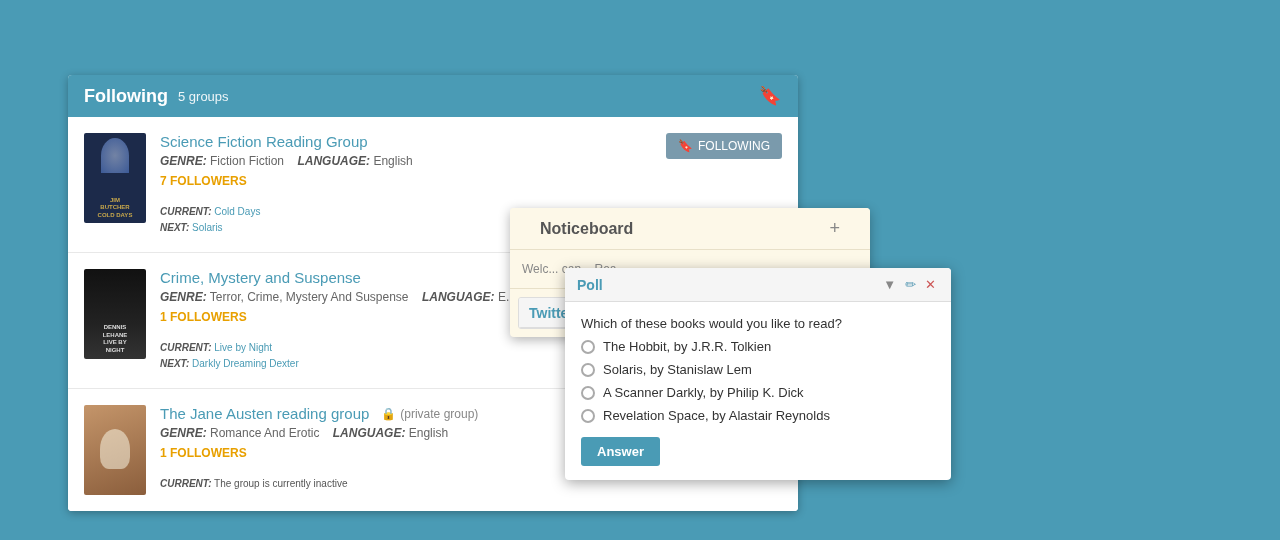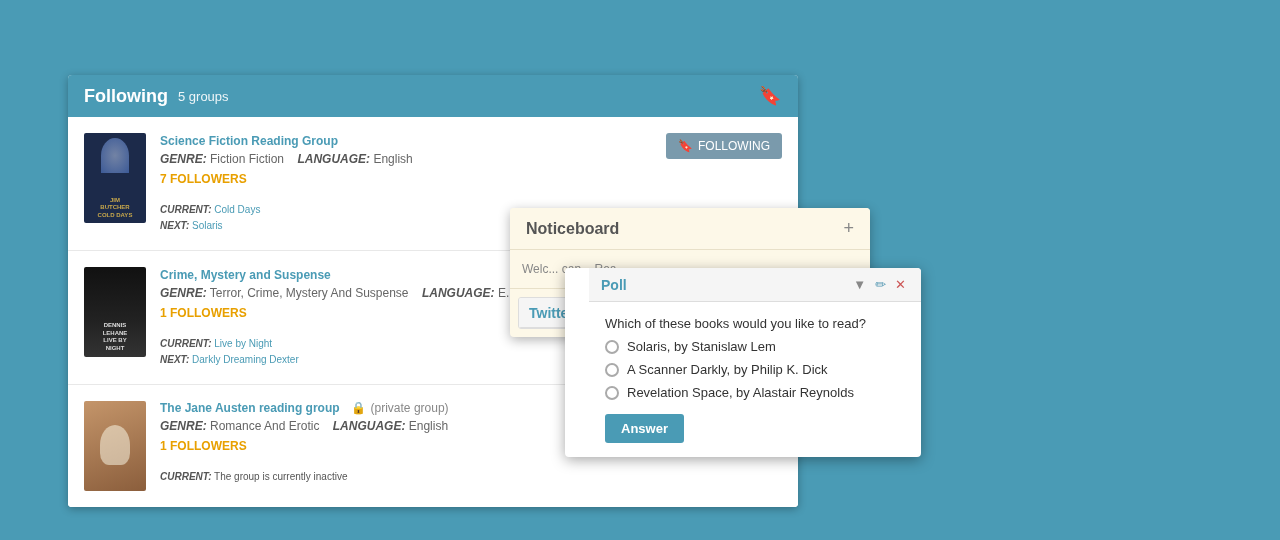--- a/index.html
+++ b/index.html
@@ -80,22 +80,22 @@
       border-radius: 2px;
       overflow: hidden;
     }
 
     .group-info {
       flex: 1;
     }
 
     .group-name {
       color: #4a9bb5;
-      font-size: 12px;
-      font-weight: bold;
+      font-size: 15px;
+      font-weight: normal;
       text-decoration: none;
       display: inline-block;
       margin-bottom: 4px;
     }
 
     .group-meta {
       color: #666;
       font-size: 12px;
       margin-bottom: 2px;
     }
@@ -164,21 +164,21 @@
       left: 510px;
       width: 360px;
       background: #fdf8e8;
       border-radius: 4px;
       box-shadow: 0 3px 12px rgba(0,0,0,0.3);
       overflow: hidden;
     }
 
     .noticeboard-header {
       background: #fdf8e8;
-      padding: 10px 16px;
+      padding: 10px 30px;
       display: flex;
       align-items: center;
       justify-content: space-between;
       border-bottom: 1px solid #e8e0c8;
     }
 
     .noticeboard-title {
       font-size: 16px;
       font-weight: bold;
       color: #555;
@@ -242,26 +242,25 @@
     }
 
     .ctrl-btn.edit { color: #5a9bb5; }
     .ctrl-btn.delete { color: #cc5555; }
 
     
     .poll-panel {
       position: absolute;
       top: 268px;
       left: 565px;
-      width: 356px;
+      width: 386px;
       background: white;
       border-radius: 4px;
       box-shadow: 0 3px 14px rgba(0,0,0,0.35);
       overflow: hidden;
-      padding-left: 24px;
     }
 
     .poll-header {
       background: #f5f5f5;
       padding: 8px 12px;
       display: flex;
       align-items: center;
       justify-content: space-between;
       border-bottom: 1px solid #ddd;
     }
@@ -539,20 +538,24 @@
       <button class="ctrl-btn">▼</button>
       <button class="ctrl-btn edit">✏</button>
       <button class="ctrl-btn delete">✕</button>
     </div>
   </div>
   <div class="poll-body">
     <div class="poll-question">Which of these books would you like to read?</div>
     <ul class="poll-options">
       <li class="poll-option">
         <span class="radio-circle"></span>
+        <span>The Hobbit, by J.R.R. Tolkien</span>
+      </li>
+      <li class="poll-option">
+        <span class="radio-circle"></span>
         <span>Solaris, by Stanislaw Lem</span>
       </li>
       <li class="poll-option">
         <span class="radio-circle"></span>
         <span>A Scanner Darkly, by Philip K. Dick</span>
       </li>
       <li class="poll-option">
         <span class="radio-circle"></span>
         <span>Revelation Space, by Alastair Reynolds</span>
       </li>

